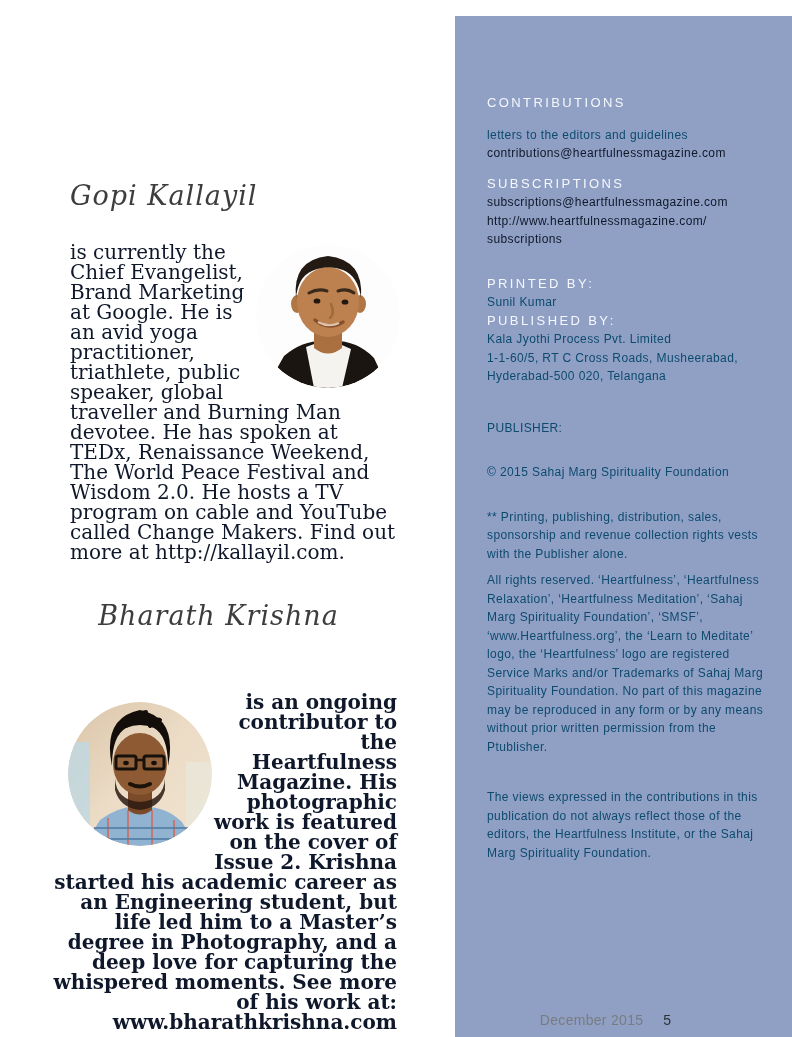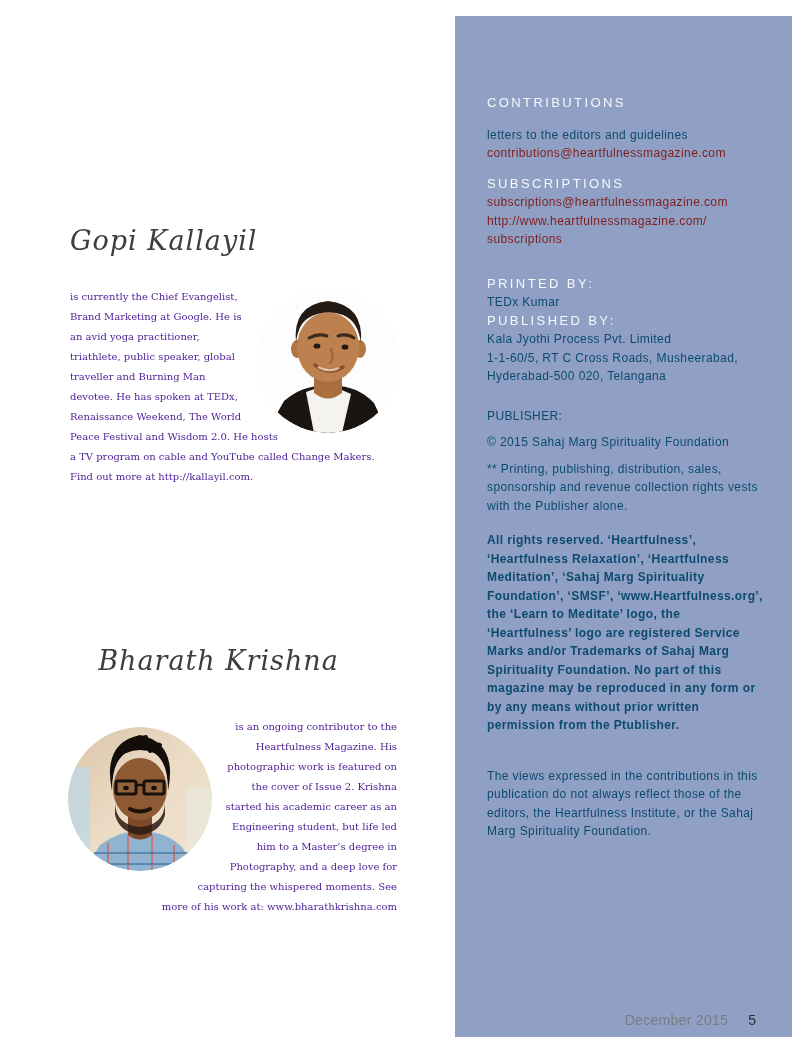--- a/index.html
+++ b/index.html
@@ -18,33 +18,32 @@
   .contrib-bharath { left:40px; top:598px;  width:357px; }
 
   .script-name {
     font-family:"DejaVu Serif", serif;
     font-style:italic;
     font-weight:400;
     font-size:27px;
     line-height:36px;
     letter-spacing:1px;
     color:#3d3d3d;
-    margin-top:45px;
   }
   .contrib-bharath .script-name { text-align:center; }
 
   .bio-wrap { position:relative; }
   .contrib-gopi    .bio-wrap { margin-top:28px; }
-  .contrib-bharath .bio-wrap { margin-top:38px; }
+  .contrib-bharath .bio-wrap { margin-top:58px;font-weight:bold; }
 
   .bio {
     font-family:"DejaVu Serif", serif;
-    font-size:10px;
+    font-size:20px;
     line-height:20px;
-    color:#4c1d95;
+    color:#0f172a;
   }
   .contrib-bharath .bio { text-align:right; }
 
   .photo-float {
     width:144px; height:144px;
     border-radius:50%;
     overflow:hidden;
   }
   .pf-right {
     float:right;
@@ -72,36 +71,36 @@
     line-height:18.5px;
     letter-spacing:2.4px;
     color:#f5f7fc;
   }
   .sb-t {
     font-size:12px;
     line-height:18.5px;
     letter-spacing:0.4px;
     color:#0c4a6e;
   }
-  .sb-link { color:#7f1d1d; }
+  .sb-link { color:#0f172a; }
 
   .mb13 { margin-bottom:13px; }
   .mt26 { margin-top:26px; }
   .mt20 { margin-top:12px; }
   .mt19 { }
-  .mt17 { margin-top:21px; }
-  .mt22 { margin-top:8px; }
-  .mt16 { margin-top:16px;font-weight:bold; }
+  .mt17 { margin-top:33px; }
+  .mt22 { margin-top:26px; }
+  .mt16 { margin-top:8px; }
   .mt24 { margin-top:32px; }
 
   .sb-footer {
     position:absolute;
     left:0; top:995px;
     width:337px;
-    text-align:right;
+    text-align:center;
     padding-right:36px;
     font-size:14px;
     line-height:18px;
   }
   .footer-date { color:#797b81; letter-spacing:0.3px; }
   .footer-page { color:#2e3138; margin-left:20px; }
 </style>
 </head>
 <body>
 
@@ -198,21 +197,21 @@
 
 
   <section class="mt20">
     <h3 class="sb-h">SUBSCRIPTIONS</h3>
     <p class="sb-t sb-link">subscriptions@heartfulnessmagazine.com</p>
     <p class="sb-t sb-link"><span>http://www.heartfulnessmagazine.com/</span><br><span>subscriptions</span></p>
   </section>
 
   <section class="mt26">
     <h3 class="sb-h">PRINTED BY:</h3>
-    <p class="sb-t">TEDx Kumar</p>
+    <p class="sb-t">Sunil Kumar</p>
   </section>
 
   <section class="mt19">
     <h3 class="sb-h">PUBLISHED BY:</h3>
     <p class="sb-t">Kala Jyothi Process Pvt. Limited</p>
     <p class="sb-t">1-1-60/5, RT C Cross Roads, Musheerabad,</p>
     <p class="sb-t">Hyderabad-500 020, Telangana</p>
   </section>
 
   <section class="mt17">

